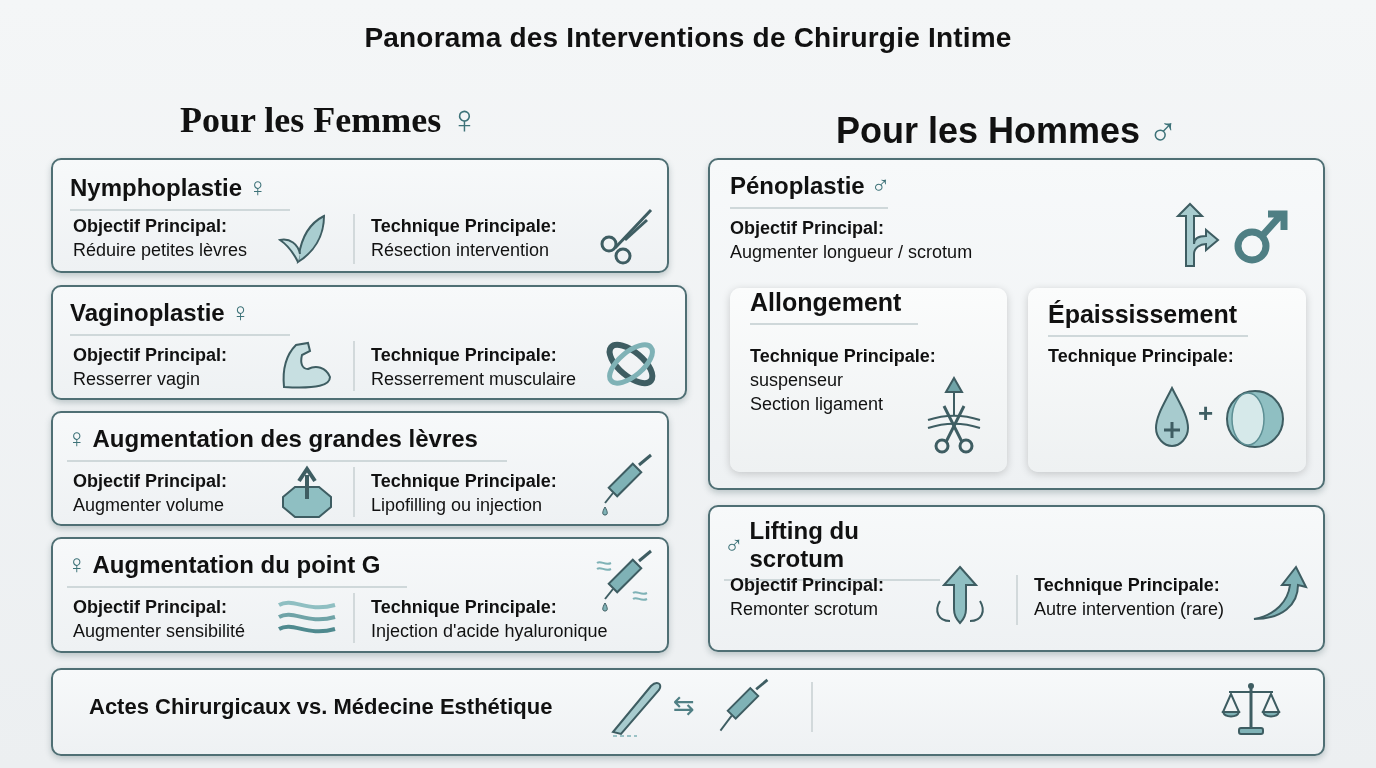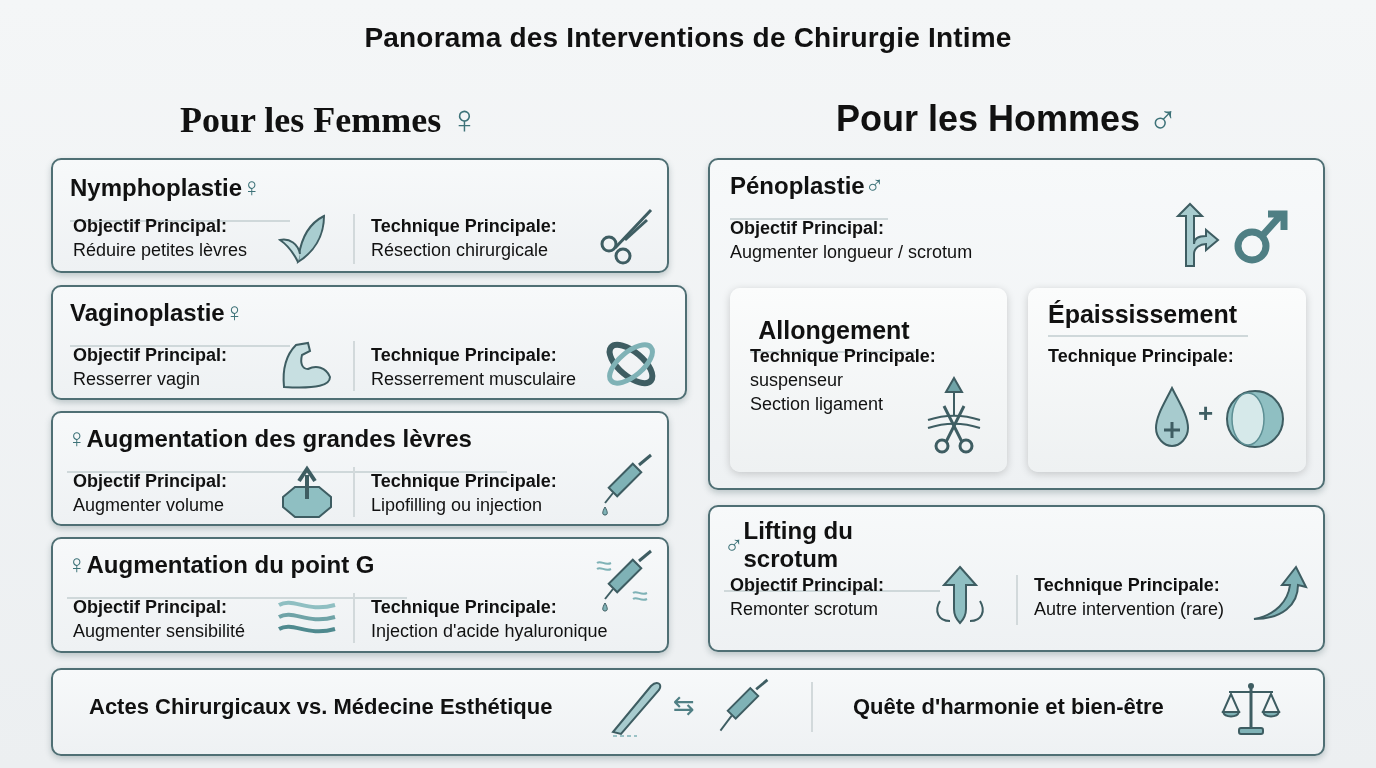--- a/index.html
+++ b/index.html
@@ -21,22 +21,22 @@
   .col-head .sym { color: #3d7278; font-size: 40px; }
   .card {
     position: absolute;
     background: linear-gradient(180deg, #f7f9fa 0%, #eef1f3 100%);
     border: 2px solid #4f6f74;
     border-radius: 10px;
     box-shadow: 0 3px 6px rgba(40,70,75,0.25);
   }
   .card-title {
     position: absolute; font-size: 24px; font-weight: 700;
-    display: flex; align-items: center; 
-    padding-bottom: 17px; border-bottom: 2px solid #cfd8da;
+    display: flex; align-items: center; gap: 6px;
+    padding-bottom: 6px; border-bottom: 2px solid #cfd8da;
   }
   .card-title .sym { color: #3d7278; font-size: 26px; font-weight: 400; }
   .field { position: absolute; font-size: 18px; line-height: 24px; }
   .field .lbl { font-weight: 700; display: block; }
   .field .val { display: block; }
   .vdiv { position: absolute; width: 2px; background: #d2d9db; }
   .icon { position: absolute; }
   .sub-card {
     position: absolute;
     background: linear-gradient(180deg, #fbfcfc 0%, #eef1f2 100%);
@@ -51,42 +51,42 @@
 </style>
 </head>
 <body>
 
 <div class="title">Panorama des Interventions de Chirurgie Intime</div>
 
 <div class="col-head" style="left:180px;font-family:Liberation Serif, serif;">
   <span>Pour les Femmes</span>
   <span class="sym">♀</span>
 </div>
-<div class="col-head" style="left:836px;">
+<div class="col-head" style="left:836px;margin-top:12px;">
   <span>Pour les Hommes</span>
   <span class="sym">♂</span>
 </div>
 
 <div class="card" style="left:51px;top:158px;width:618px;height:115px;">
   <div class="card-title" style="left:17px;top:12px;width:220px;">
     <span>Nymphoplastie</span>
     <span class="sym">♀</span>
   </div>
   <div class="field" style="left:20px;top:54px;">
     <span class="lbl">Objectif Principal:</span>
     <span class="val">Réduire petites lèvres</span>
   </div>
   <svg class="icon" style="left:225px;top:50px;" width="50" height="56" viewBox="0 0 50 56">
     <path d="M20 52 C22 30 30 14 46 6 C46 26 36 42 20 52Z" fill="#a9cdd0" stroke="#3e5d62" stroke-width="2"></path>
     <path d="M20 52 C14 40 8 34 2 30 C12 28 20 34 22 44" fill="#c6dfe1" stroke="#3e5d62" stroke-width="2"></path>
   </svg>
   <div class="vdiv" style="left:300px;top:54px;height:50px;"></div>
   <div class="field" style="left:318px;top:54px;">
     <span class="lbl">Technique Principale:</span>
-    <span class="val">Résection chirurgicale</span>
+    <span class="val">Résection intervention</span>
   </div>
   <svg class="icon" style="left:544px;top:46px;" width="58" height="60" viewBox="0 0 58 60">
     <line x1="18" y1="42" x2="54" y2="4" stroke="#3e5d62" stroke-width="3"></line>
     <line x1="28" y1="34" x2="50" y2="14" stroke="#3e5d62" stroke-width="3"></line>
     <circle cx="12" cy="38" r="7" fill="none" stroke="#3e5d62" stroke-width="3"></circle>
     <circle cx="26" cy="50" r="7" fill="none" stroke="#3e5d62" stroke-width="3"></circle>
   </svg>
 </div>
 
 <div class="card" style="left:51px;top:285px;width:636px;height:115px;">
@@ -176,21 +176,21 @@
     <span class="lbl">Objectif Principal:</span>
     <span class="val">Augmenter longueur / scrotum</span>
   </div>
   <svg class="icon" style="left:462px;top:42px;" width="124" height="66" viewBox="0 0 124 66">
     <path d="M14 64 L14 14 L6 14 L18 2 L30 14 L22 14 L22 42 C22 36 28 34 34 34 L34 28 L46 38 L34 48 L34 42 C28 42 22 46 22 52 L22 64Z" fill="#a7cbce" stroke="#3e5d62" stroke-width="2"></path>
     <circle cx="80" cy="44" r="14" fill="none" stroke="#4f7f84" stroke-width="7"></circle>
     <path d="M90 34 L108 14 M96 12 L112 12 L112 28" fill="none" stroke="#4f7f84" stroke-width="7"></path>
   </svg>
 
   <div class="sub-card" style="left:20px;top:128px;width:277px;height:184px;">
-    <div class="sub-title" style="left:20px;top:28px;width:168px;text-align:center;">Allongement</div>
+    <div class="sub-title" style="left:20px;top:0;width:168px;">Allongement</div>
     <div class="field" style="left:20px;top:56px;">
       <span class="lbl">Technique Principale:</span>
       <span class="val">suspenseur</span>
       <span class="val">Section ligament</span>
     </div>
     <svg class="icon" style="left:196px;top:88px;" width="56" height="80" viewBox="0 0 56 80">
       <path d="M28 40 L28 16 L20 16 L28 2 L36 16 L28 16" fill="#6fa3a7" stroke="#3e5d62" stroke-width="2"></path>
       <path d="M2 44 C20 38 36 38 54 44 M2 52 C20 46 36 46 54 52" fill="none" stroke="#3e5d62" stroke-width="2"></path>
       <line x1="18" y1="30" x2="36" y2="66" stroke="#3e5d62" stroke-width="3"></line>
       <line x1="38" y1="30" x2="20" y2="66" stroke="#3e5d62" stroke-width="3"></line>
@@ -245,21 +245,20 @@
     <path d="M6 54 L44 8 C50 2 56 6 52 12 L14 56Z" fill="#a7cbce" stroke="#3e5d62" stroke-width="2"></path>
     <line x1="6" y1="58" x2="30" y2="58" stroke="#7fb2b6" stroke-width="1.5" stroke-dasharray="4 3"></line>
   </svg>
   <span style="position:absolute;left:620px;top:20px;font-size:26px;color:#4f7f84;">⇆</span>
   <svg class="icon" style="left:660px;top:8px;" width="60" height="62" viewBox="0 0 56 66">
     <rect x="22" y="10" width="12" height="34" transform="rotate(45 28 27)" fill="#7fb2b6" stroke="#3e5d62" stroke-width="2"></rect>
     <line x1="42" y1="12" x2="54" y2="2" stroke="#3e5d62" stroke-width="3"></line>
     <line x1="16" y1="40" x2="4" y2="56" stroke="#3e5d62" stroke-width="2"></line>
   </svg>
   <div class="vdiv" style="left:758px;top:12px;height:50px;"></div>
-  <div class="bottom-text" style="left:800px;top:24px;">Quête d'harmonie et bien-être</div>
   <svg class="icon" style="left:1168px;top:10px;" width="60" height="56" viewBox="0 0 60 56">
     <line x1="30" y1="6" x2="30" y2="48" stroke="#3e5d62" stroke-width="3"></line>
     <circle cx="30" cy="6" r="3" fill="#3e5d62"></circle>
     <line x1="8" y1="12" x2="52" y2="12" stroke="#3e5d62" stroke-width="2"></line>
     <path d="M10 14 L2 32 L18 32Z M50 14 L42 32 L58 32Z" fill="none" stroke="#3e5d62" stroke-width="2"></path>
     <path d="M2 32 C4 38 16 38 18 32Z M42 32 C44 38 56 38 58 32Z" fill="#7fb2b6" stroke="#3e5d62" stroke-width="2"></path>
     <rect x="18" y="48" width="24" height="6" rx="2" fill="#7fb2b6" stroke="#3e5d62" stroke-width="2"></rect>
   </svg>
 </div>
 

